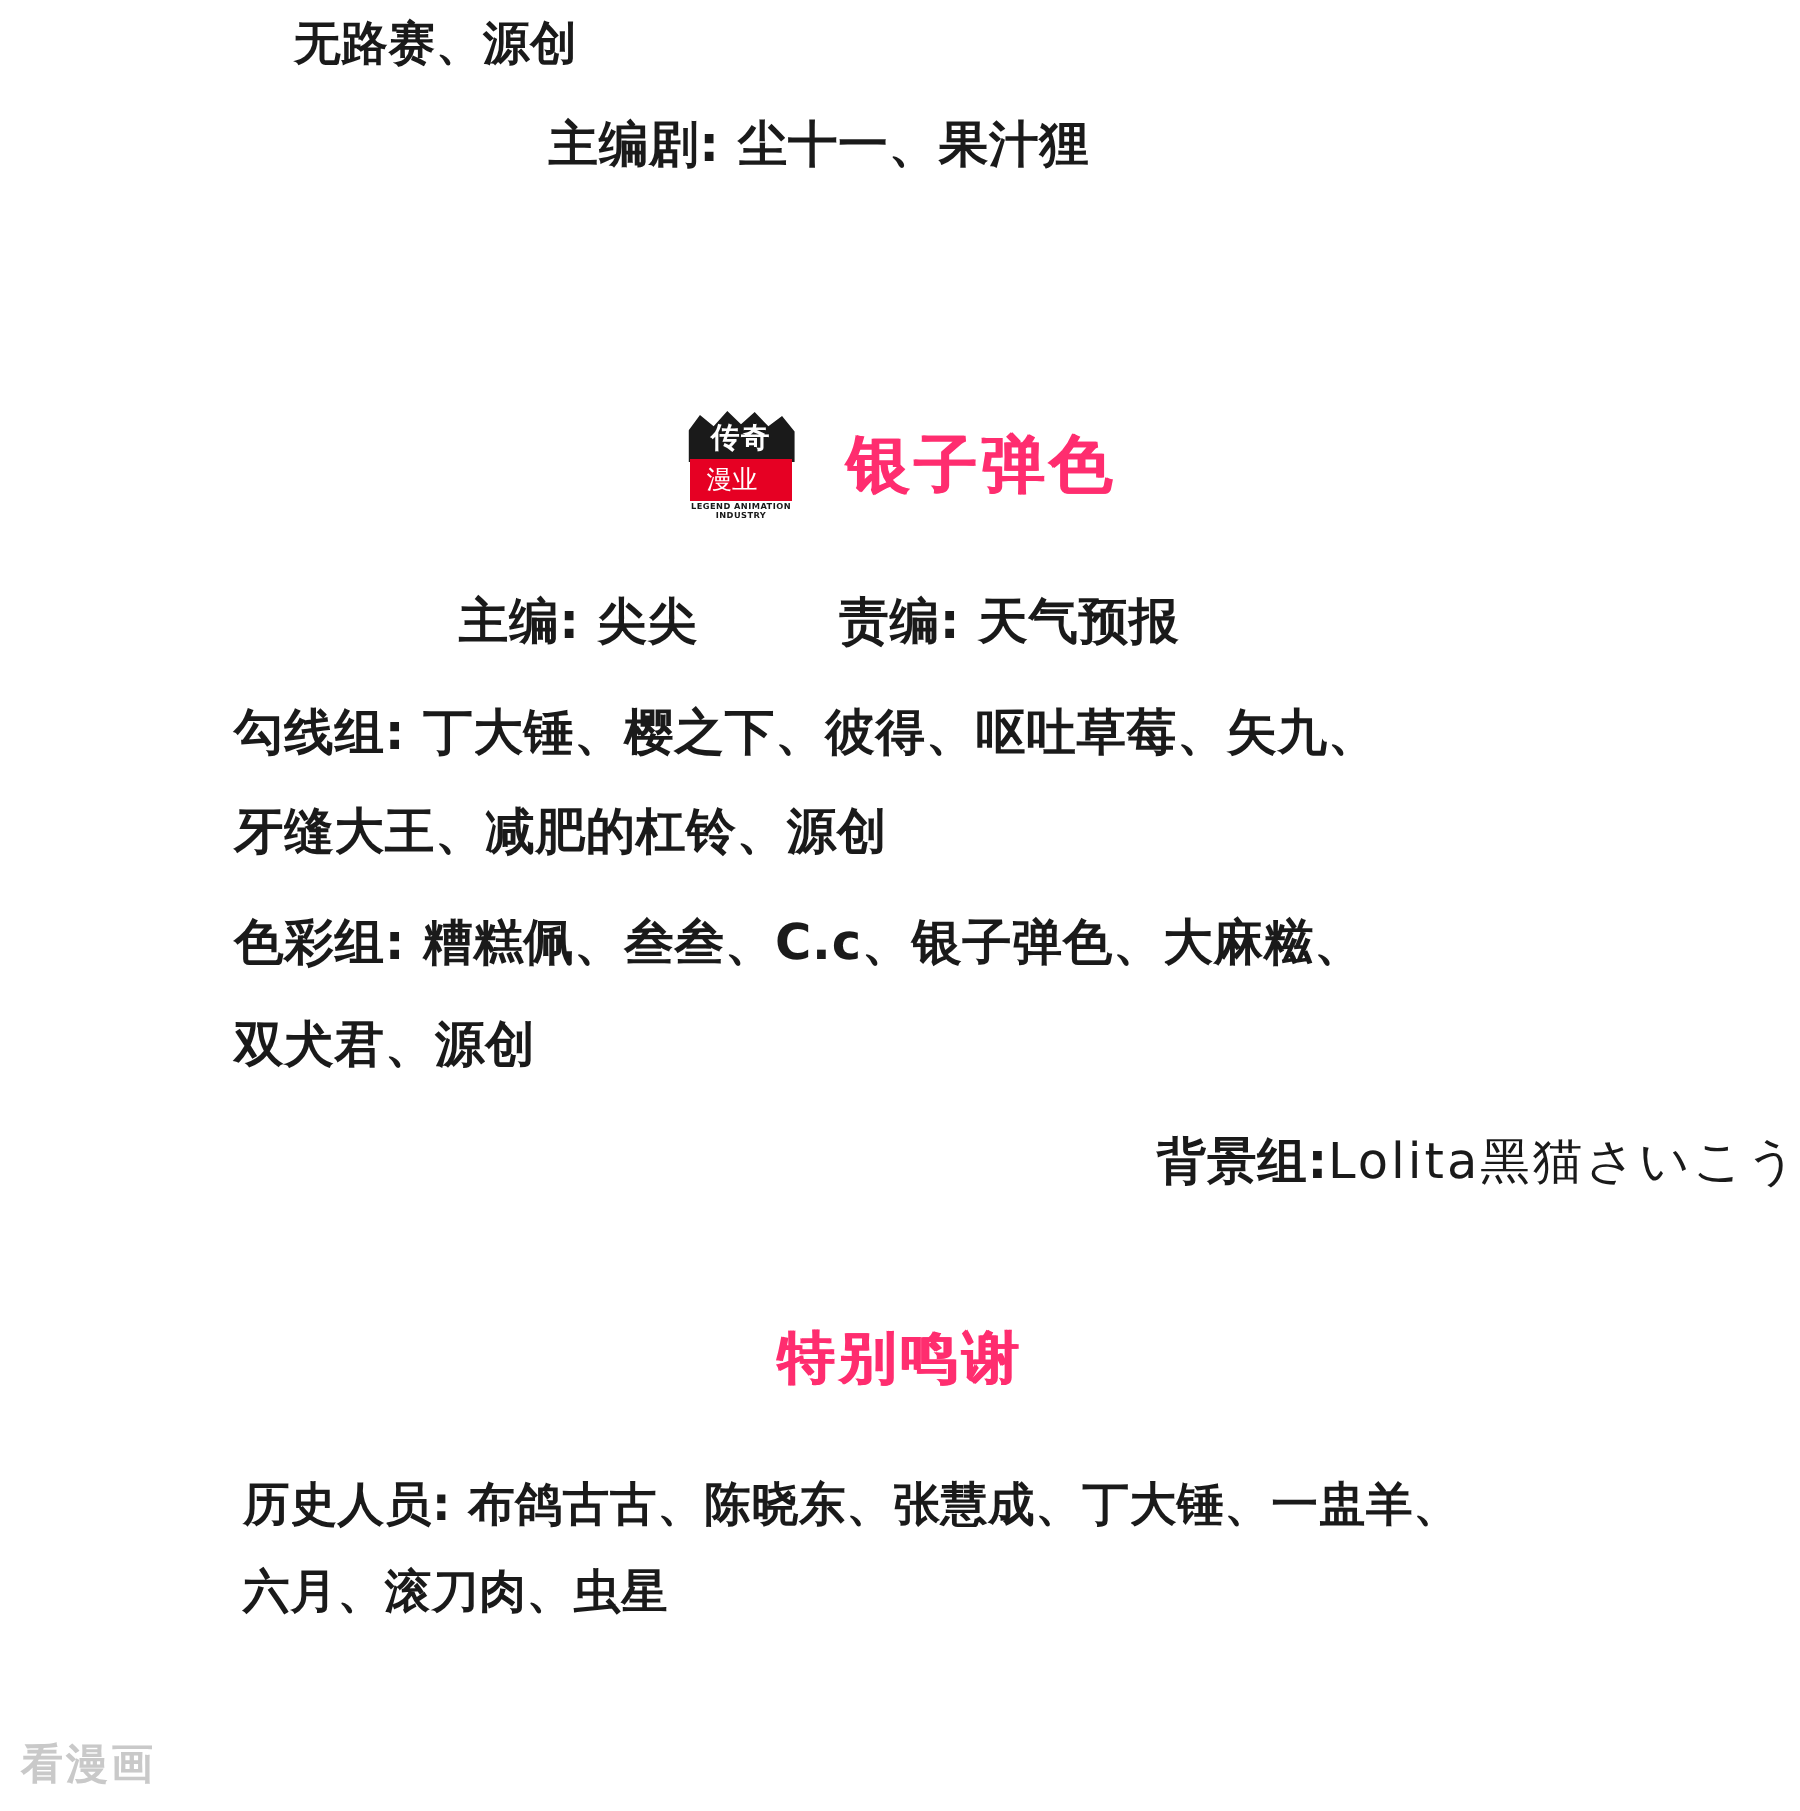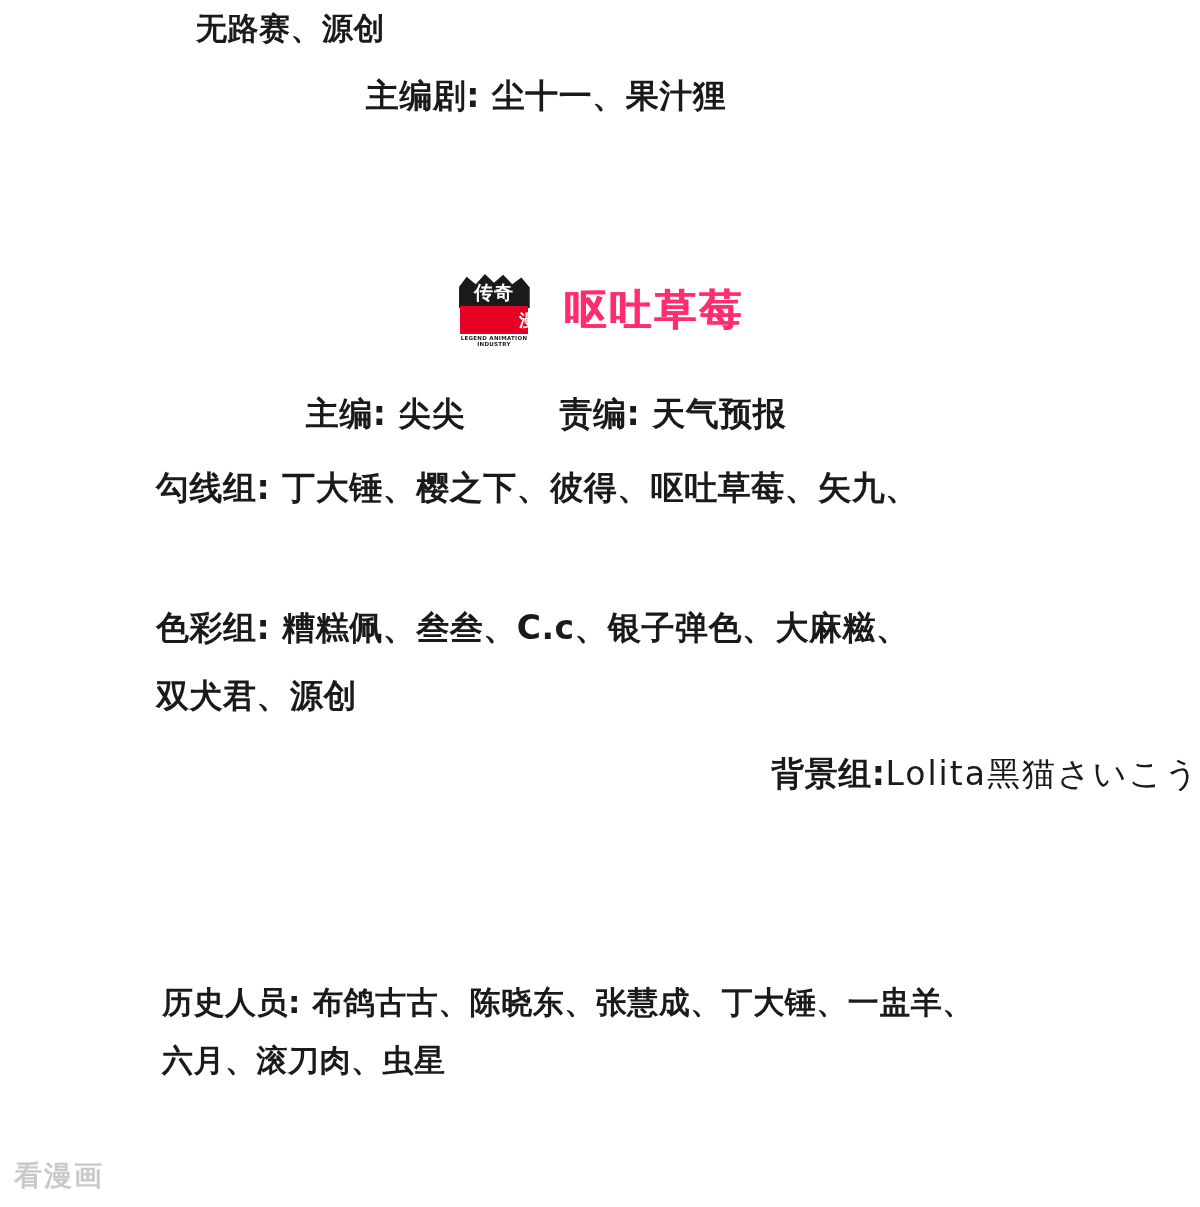--- a/index.html
+++ b/index.html
@@ -176,24 +176,23 @@
     width: 68px; height: 28px;
     background: #e60023;
   }
   .logo-badge .lg-bottom-txt {
     position: absolute;
     left: 4px; top: 34px;
     width: 56px;
     text-align: center;
     color: #ffffff;
     font-size: 17px;
-    font-weight: 700;
+    font-weight: 400;
     line-height: 28px;
     z-index: 3;
-    padding-left: 48px;
   }
   .logo-badge .lg-foot {
     position: absolute;
     left: 0; top: 63px;
     width: 76px;
     text-align: center;
     font-size: 5.5px;
     color: #1a1a1a;
     font-weight: 700;
     letter-spacing: 0.3px;
@@ -208,36 +207,38 @@
   <div class="line center t2">主编剧: 尘十一、果汁狸</div>
 
   <div class="section-head">
     <span class="logo-badge">
       <span class="lg-top"></span>
       <span class="lg-top-txt">传奇</span>
       <span class="lg-bottom"></span>
       <span class="lg-bottom-txt">漫业</span>
       <span class="lg-foot">LEGEND ANIMATION INDUSTRY</span>
     </span>
-    <span class="heading-pink">呕吐草莓</span>
+    <span class="heading-pink">银子弹色</span>
   </div>
 
   <div class="line center t4">
     <span>主编: 尖尖</span>
     <span class="gap"></span>
     <span>责编: 天气预报</span>
   </div>
 
   <div class="line t5">勾线组: 丁大锤、樱之下、彼得、呕吐草莓、矢九、</div>
+  <div class="line t6">牙缝大王、减肥的杠铃、源创</div>
 
   <div class="line t7">色彩组: 糟糕佩、叁叁、C.c、银子弹色、大麻糍、</div>
   <div class="line t8">双犬君、源创</div>
 
   <div class="line t9">
     <span>背景组:</span><span class="thin">Lolita黑猫さいこう</span>
   </div>
 
+  <div class="heading2">特别鸣谢</div>
 
   <div class="line t10">历史人员: 布鸽古古、陈晓东、张慧成、丁大锤、一盅羊、</div>
   <div class="line t11">六月、滚刀肉、虫星</div>
 
   <div class="watermark">看漫画</div>
 </div>
 
 </body></html>

